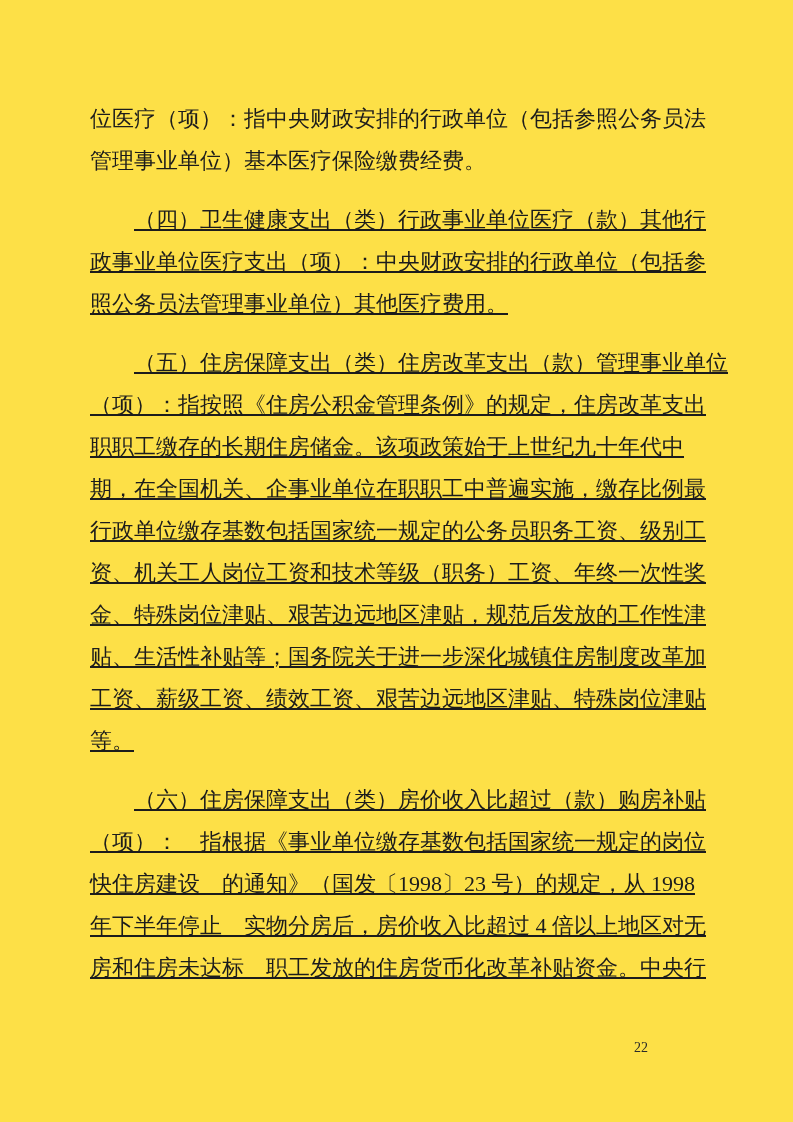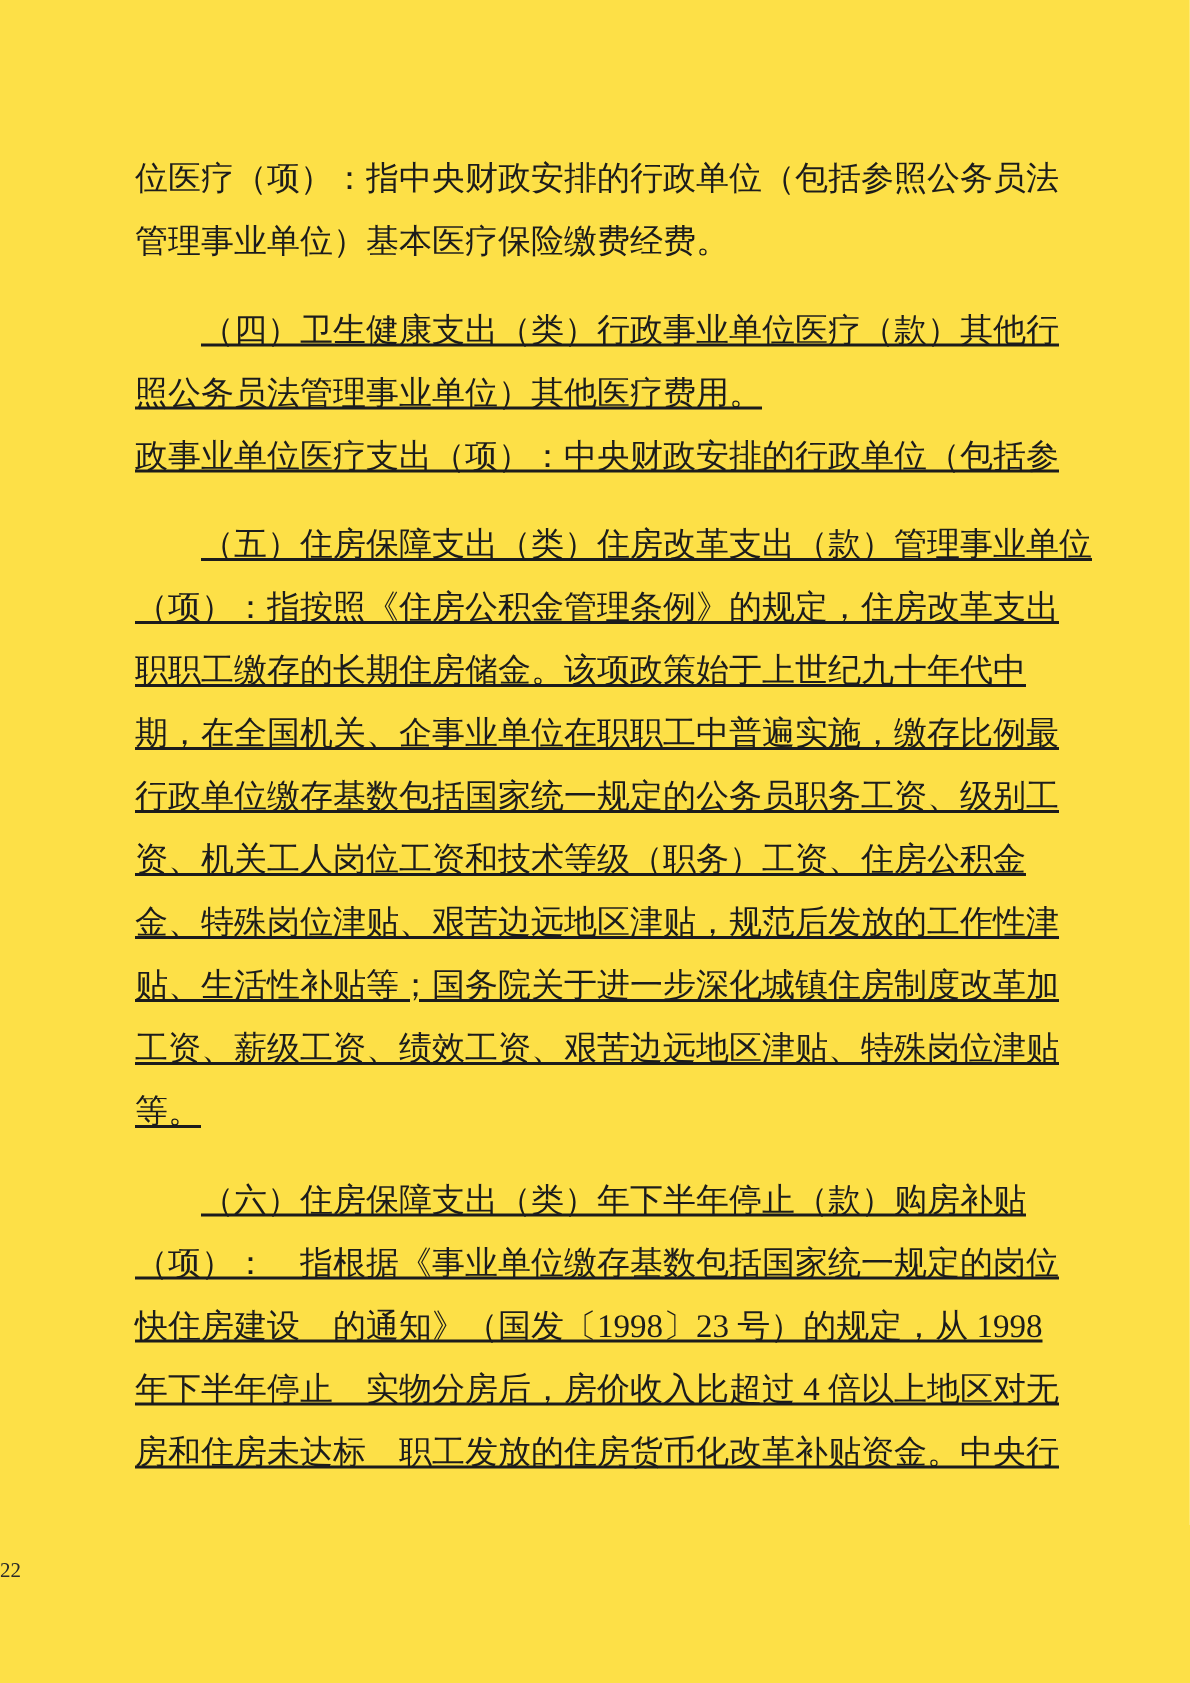--- a/index.html
+++ b/index.html
@@ -45,54 +45,54 @@
     letter-spacing: 0px;
   }
   .line.indent {
     padding-left: 44px;
   }
   .page-number {
     position: absolute;
     top: 1038px;
     left: 0;
     width: 648px;
-    text-align: left;
+    text-align: right;
     font-size: 14px;
     line-height: 20px;
     color: #2a2a2a;
   }
 </style>
 </head>
 <body>
 
 <div class="page">
   <div class="content">
       <div class="paragraph">
         <div class="line">位医疗（项）：指中央财政安排的行政单位（包括参照公务员法</div>
         <div class="line">管理事业单位）基本医疗保险缴费经费。</div>
       </div>
       <div class="paragraph">
         <div class="line indent">（四）卫生健康支出（类）行政事业单位医疗（款）其他行</div>
+        <div class="line">政事业单位医疗支出（项）：中央财政安排的行政单位（包括参</div>
         <div class="line">照公务员法管理事业单位）其他医疗费用。</div>
-        <div class="line">政事业单位医疗支出（项）：中央财政安排的行政单位（包括参</div>
       </div>
       <div class="paragraph">
         <div class="line indent">（五）住房保障支出（类）住房改革支出（款）管理事业单位</div>
         <div class="line">（项）：指按照《住房公积金管理条例》的规定，住房改革支出</div>
         <div class="line">职职工缴存的长期住房储金。该项政策始于上世纪九十年代中</div>
         <div class="line">期，在全国机关、企事业单位在职职工中普遍实施，缴存比例最</div>
         <div class="line">行政单位缴存基数包括国家统一规定的公务员职务工资、级别工</div>
-        <div class="line">资、机关工人岗位工资和技术等级（职务）工资、住房公积金</div>
+        <div class="line">资、机关工人岗位工资和技术等级（职务）工资、年终一次性奖</div>
         <div class="line">金、特殊岗位津贴、艰苦边远地区津贴，规范后发放的工作性津</div>
         <div class="line">贴、生活性补贴等；国务院关于进一步深化城镇住房制度改革加</div>
         <div class="line">工资、薪级工资、绩效工资、艰苦边远地区津贴、特殊岗位津贴</div>
         <div class="line">等。</div>
       </div>
       <div class="paragraph">
-        <div class="line indent">（六）住房保障支出（类）年下半年停止（款）购房补贴</div>
+        <div class="line indent">（六）住房保障支出（类）房价收入比超过（款）购房补贴</div>
         <div class="line">（项）：　指根据《事业单位缴存基数包括国家统一规定的岗位</div>
         <div class="line">快住房建设　的通知》（国发〔1998〕23 号）的规定，从 1998</div>
         <div class="line">年下半年停止　实物分房后，房价收入比超过 4 倍以上地区对无</div>
         <div class="line">房和住房未达标　职工发放的住房货币化改革补贴资金。中央行</div>
       </div>
     </div>
   <div class="page-number">22</div>
 </div>
 
 </body></html>

